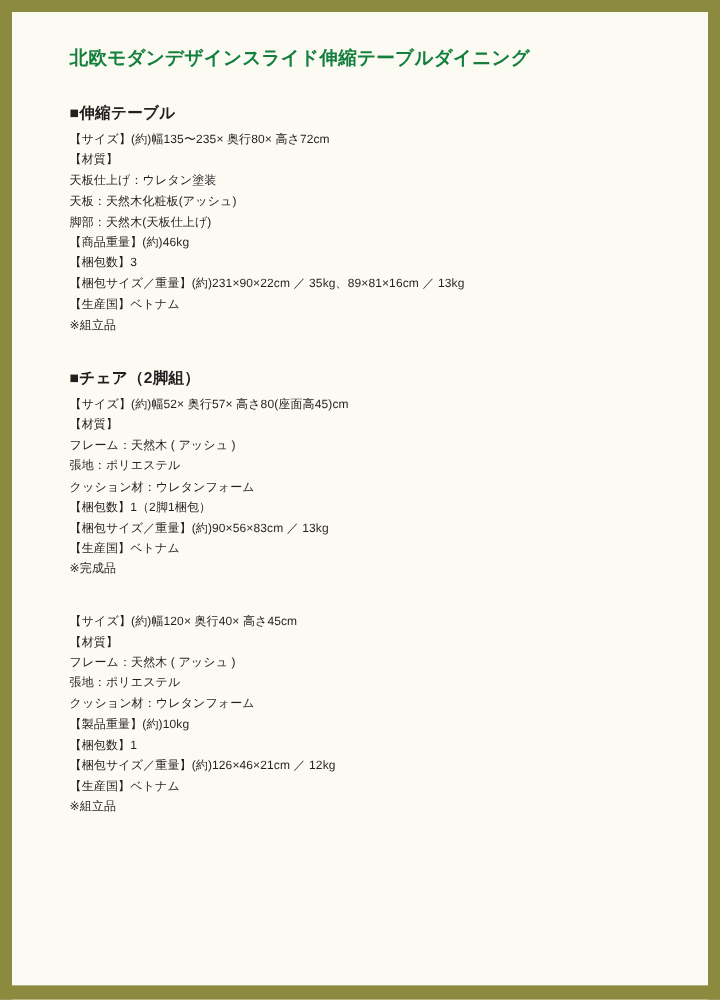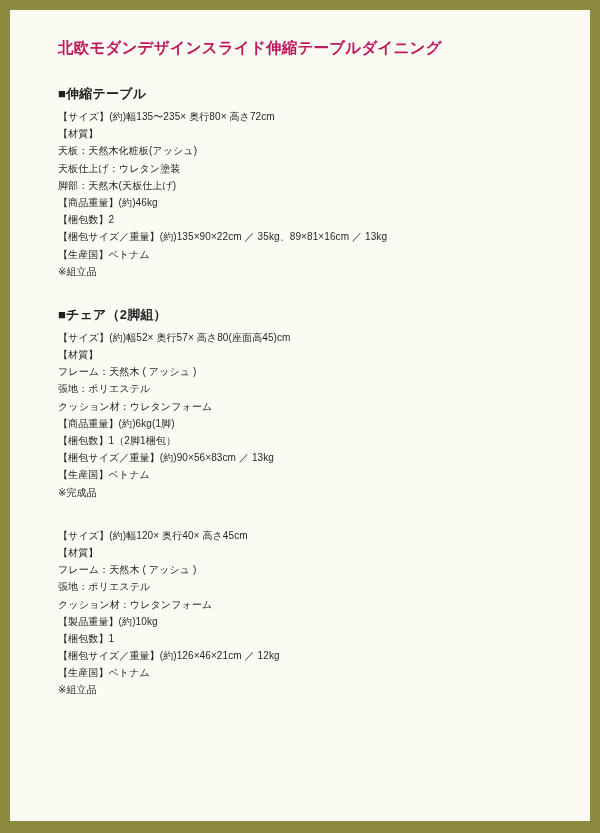--- a/index.html
+++ b/index.html
@@ -50,21 +50,21 @@
     top: 10px; left: 10px; right: 10px; bottom: 12px;
     background: #fbfbf4;
     padding: 22px 34px 0 48px;
     box-sizing: border-box;
   }
   .doc-title {
     font-size: 15.5px;
     font-weight: 700;
     letter-spacing: 0.2px;
     margin: 6px 0 26px 0;
-    color: #be185d;
+    color: #15803d;
   }
   .section {
     margin-bottom: 26px;
   }
   .section:last-of-type {
     margin-bottom: 20px;
   }
   .sec-head {
     font-size: 13px;
     font-weight: 700;
@@ -87,38 +87,37 @@
   <div class="frame-left"></div>
   <div class="frame-right"></div>
 
   <div class="inner">
     <div class="doc-title">北欧モダンデザインスライド伸縮テーブルダイニング</div>
 
     <div class="section">
       <div class="sec-head">■伸縮テーブル</div>
       <div class="line">【サイズ】(約)幅135〜235× 奥行80× 高さ72cm</div>
       <div class="line">【材質】</div>
+      <div class="line">天板仕上げ：ウレタン塗装</div>
       <div class="line">天板：天然木化粧板(アッシュ)</div>
-      <div class="line">天板仕上げ：ウレタン塗装</div>
       <div class="line">脚部：天然木(天板仕上げ)</div>
       <div class="line">【商品重量】(約)46kg</div>
-      <div class="line">【梱包数】2</div>
-      <div class="line">【梱包サイズ／重量】(約)135×90×22cm ／ 35kg、89×81×16cm ／ 13kg</div>
+      <div class="line">【梱包数】3</div>
+      <div class="line">【梱包サイズ／重量】(約)231×90×22cm ／ 35kg、89×81×16cm ／ 13kg</div>
       <div class="line">【生産国】ベトナム</div>
       <div class="line">※組立品</div>
     </div>
 
     <div class="section">
       <div class="sec-head">■チェア（2脚組）</div>
       <div class="line">【サイズ】(約)幅52× 奥行57× 高さ80(座面高45)cm</div>
       <div class="line">【材質】</div>
       <div class="line">フレーム：天然木 ( アッシュ )</div>
       <div class="line">張地：ポリエステル</div>
       <div class="line">クッション材：ウレタンフォーム</div>
-      <div class="line">【商品重量】(約)6kg(1脚)</div>
       <div class="line">【梱包数】1（2脚1梱包）</div>
       <div class="line">【梱包サイズ／重量】(約)90×56×83cm ／ 13kg</div>
       <div class="line">【生産国】ベトナム</div>
       <div class="line">※完成品</div>
     </div>
 
     <div class="section">
       <div class="line">【サイズ】(約)幅120× 奥行40× 高さ45cm</div>
       <div class="line">【材質】</div>
       <div class="line">フレーム：天然木 ( アッシュ )</div>

